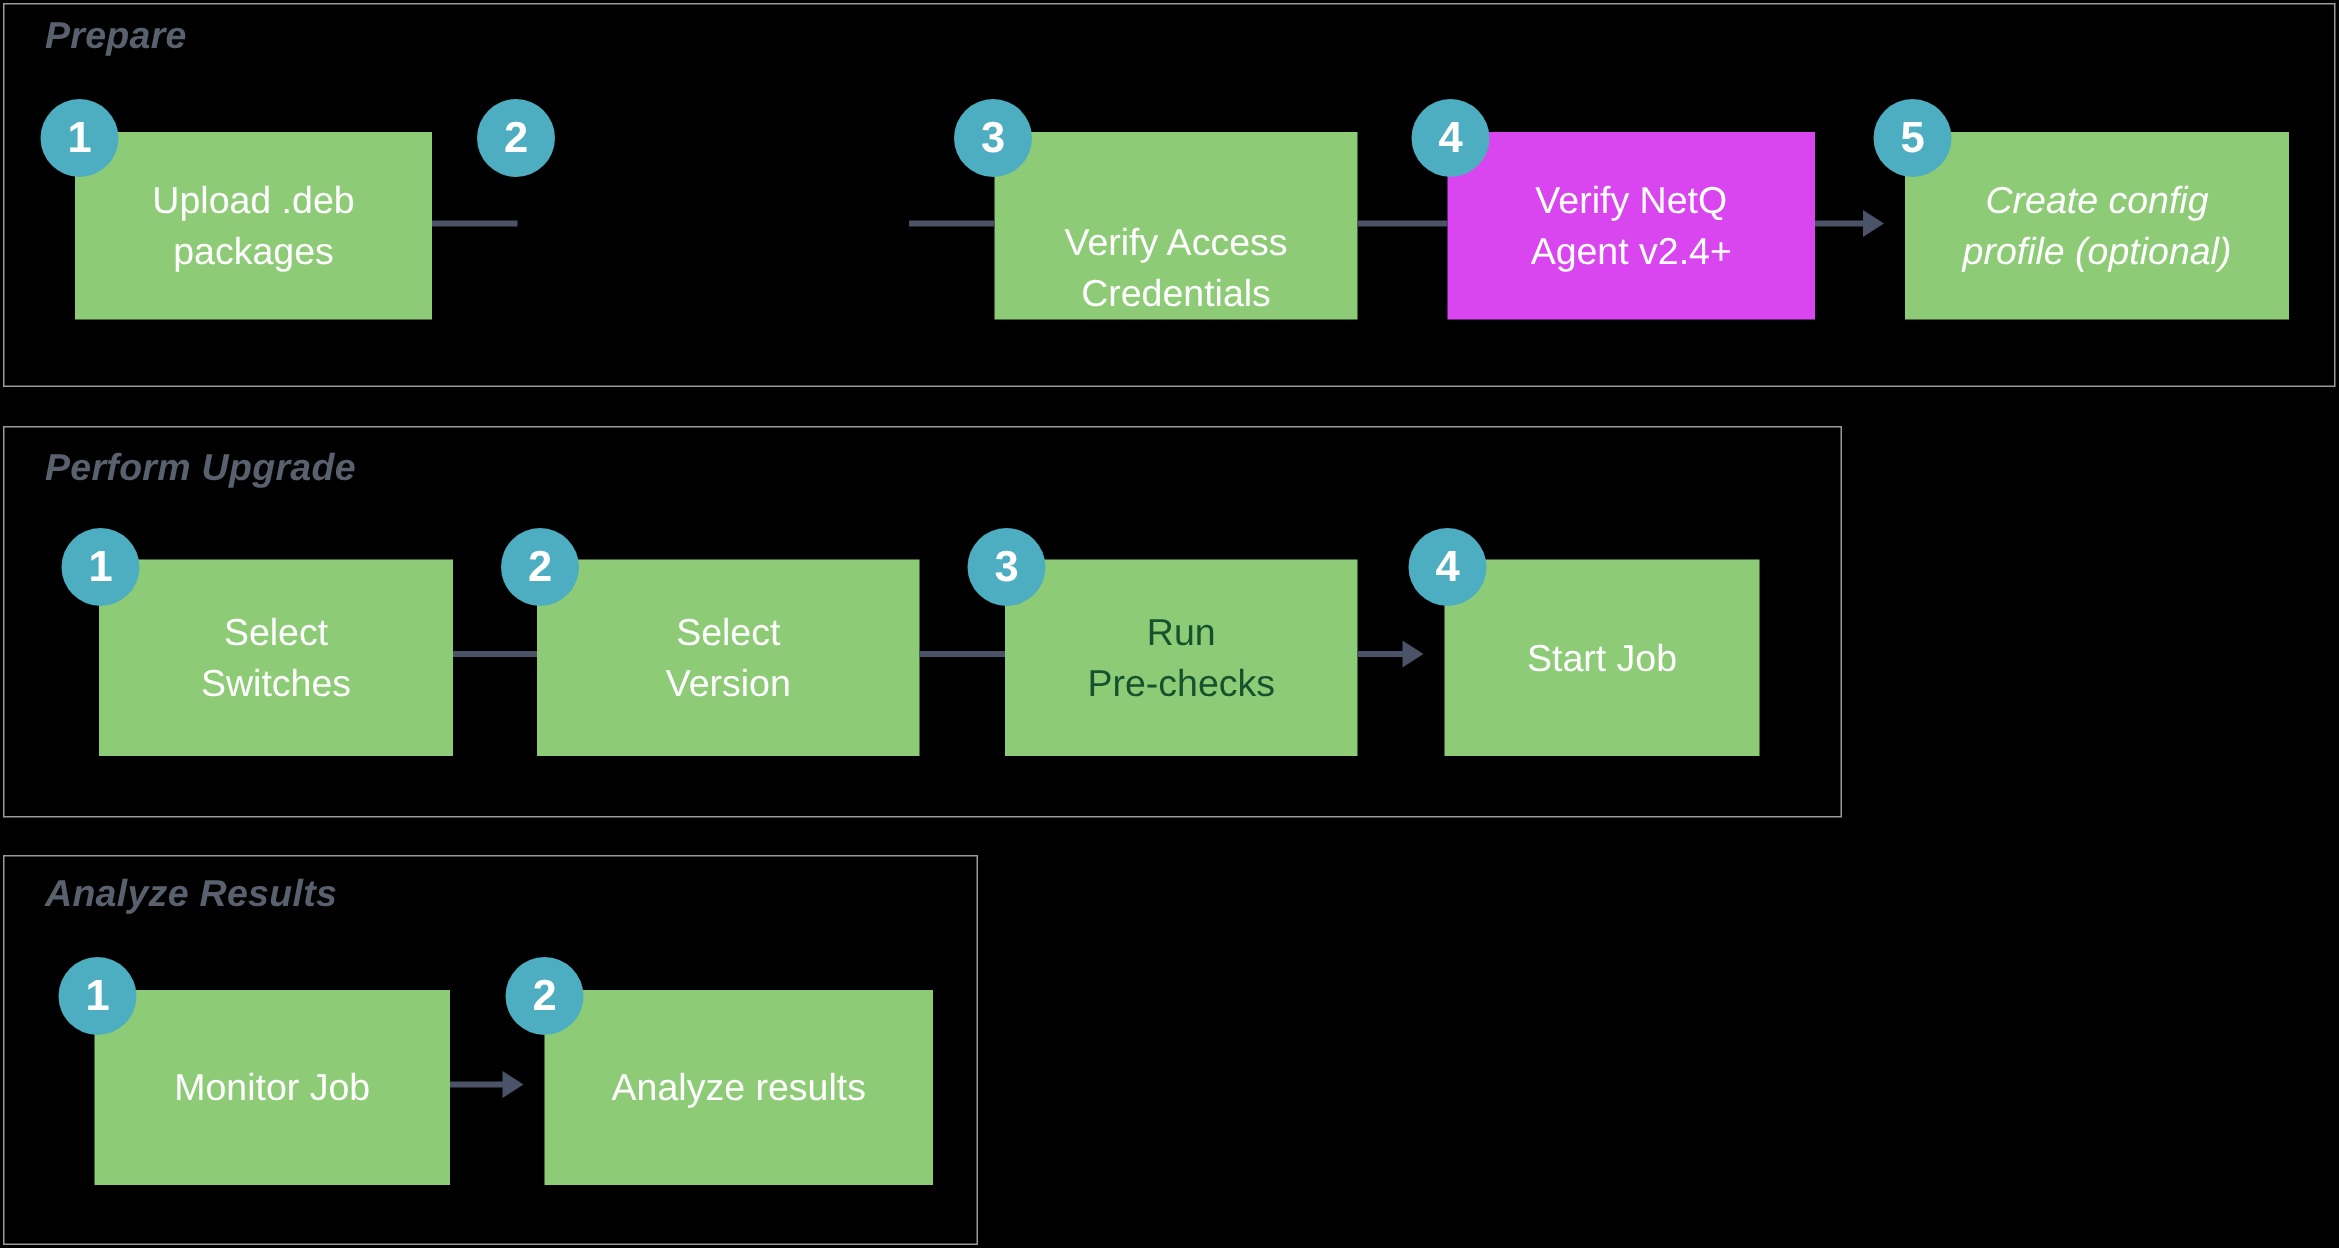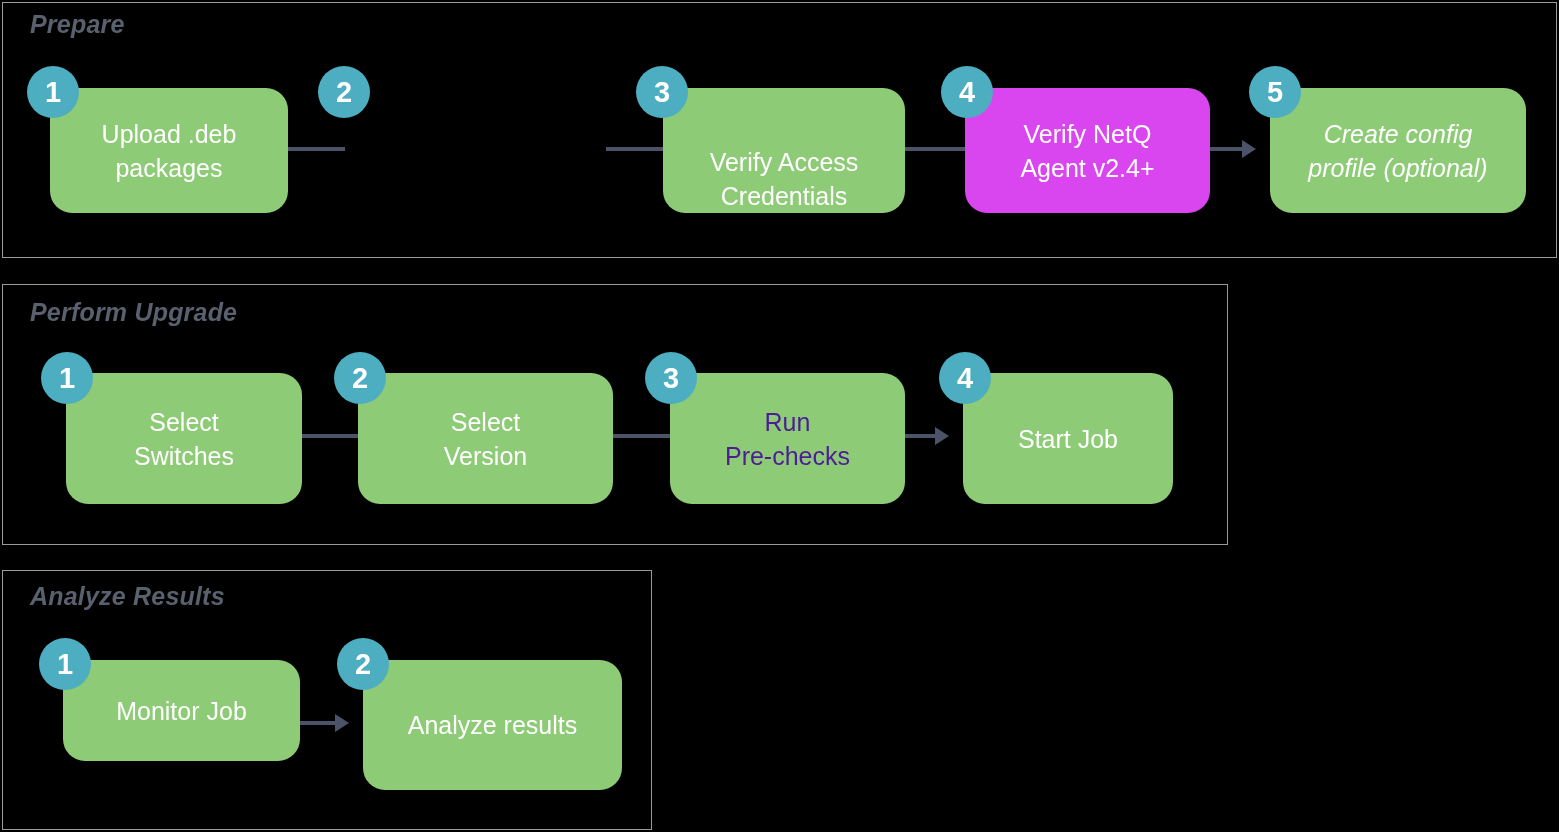--- a/index.html
+++ b/index.html
@@ -38,21 +38,20 @@
     display: flex;
     align-items: center;
     justify-content: center;
     text-align: center;
     color: #ffffff;
     font-size: 25px;
     font-weight: 500;
     line-height: 1.36;
     padding: 0 8px;
     box-sizing: border-box;
-    border-radius: 22px;
   }
   .node-label {
     display: block;
     white-space: pre-line;
   }
   .badge {
     position: absolute;
     width: 52px;
     height: 52px;
     border-radius: 50%;
@@ -129,34 +128,34 @@
     <div class="node" style="left: 66px; top: 373px; width: 236px; height: 131px; background: rgb(142, 203, 119); color: rgb(255, 255, 255);">
       <span class="node-label">Select
 Switches</span>
     </div>
     <div class="badge" style="left: 41px; top: 352px; background: rgb(76, 174, 192); color: rgb(255, 255, 255);">1</div>
     <div class="node" style="left: 358px; top: 373px; width: 255px; height: 131px; background: rgb(142, 203, 119); color: rgb(255, 255, 255);">
       <span class="node-label">Select
 Version</span>
     </div>
     <div class="badge" style="left: 334px; top: 352px; background: rgb(76, 174, 192); color: rgb(255, 255, 255);">2</div>
-    <div class="node" style="left: 670px; top: 373px; width: 235px; height: 131px; background: rgb(142, 203, 119); color: #4c1d95;">
+    <div class="node" style="left: 670px; top: 373px; width: 235px; height: 131px; background: rgb(142, 203, 119); color: #14532d;">
       <span class="node-label">Run
 Pre-checks</span>
     </div>
     <div class="badge" style="left: 645px; top: 352px; background: rgb(76, 174, 192); color: rgb(255, 255, 255);">3</div>
     <div class="node" style="left: 963px; top: 373px; width: 210px; height: 131px; background: rgb(142, 203, 119); color: rgb(255, 255, 255);">
       <span class="node-label">Start Job</span>
     </div>
     <div class="badge" style="left: 939px; top: 352px; background: rgb(76, 174, 192); color: rgb(255, 255, 255);">4</div>
     <div class="section" style="left: 2px; top: 570px; width: 650px; height: 260px; border-color: rgb(154, 154, 154);"></div>
     <div class="section-title" style="left: 30px; top: 582px; color: rgb(89, 97, 110);">Analyze Results</div>
     <div class="arrow-line" style="left: 300px; top: 721px; width: 36px; background: rgb(74, 83, 104);"></div>
     <div class="arrow-head" style="left: 335px; top: 714px; border-left-color: rgb(74, 83, 104);"></div>
-    <div class="node" style="left: 63px; top: 660px; width: 237px; height: 101px; background: rgb(142, 203, 119); color: rgb(255, 255, 255);">
+    <div class="node" style="left: 63px; top: 660px; width: 237px; height: 130px; background: rgb(142, 203, 119); color: rgb(255, 255, 255);">
       <span class="node-label">Monitor Job</span>
     </div>
     <div class="badge" style="left: 39px; top: 638px; background: rgb(76, 174, 192); color: rgb(255, 255, 255);">1</div>
     <div class="node" style="left: 363px; top: 660px; width: 259px; height: 130px; background: rgb(142, 203, 119); color: rgb(255, 255, 255);">
       <span class="node-label">Analyze results</span>
     </div>
     <div class="badge" style="left: 337px; top: 638px; background: rgb(76, 174, 192); color: rgb(255, 255, 255);">2</div>
   </div>
 
 </body></html>

